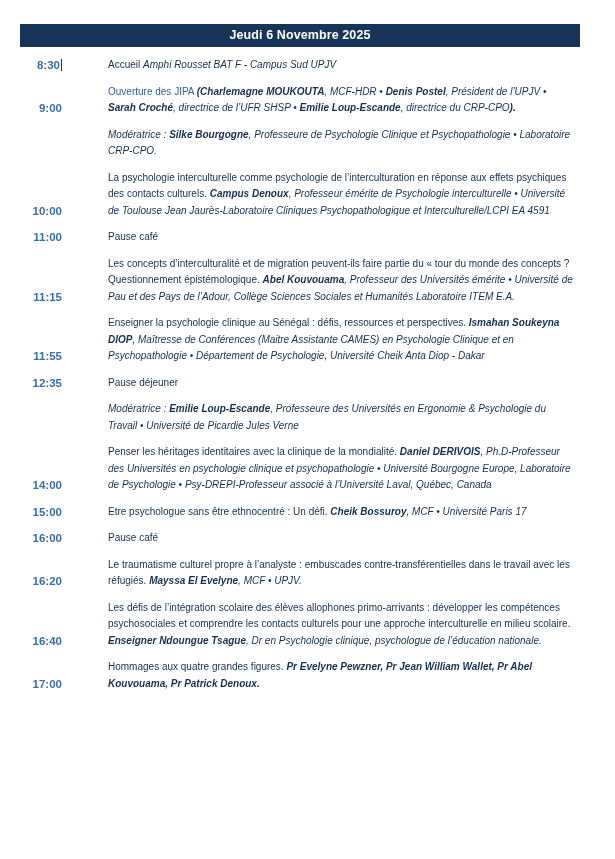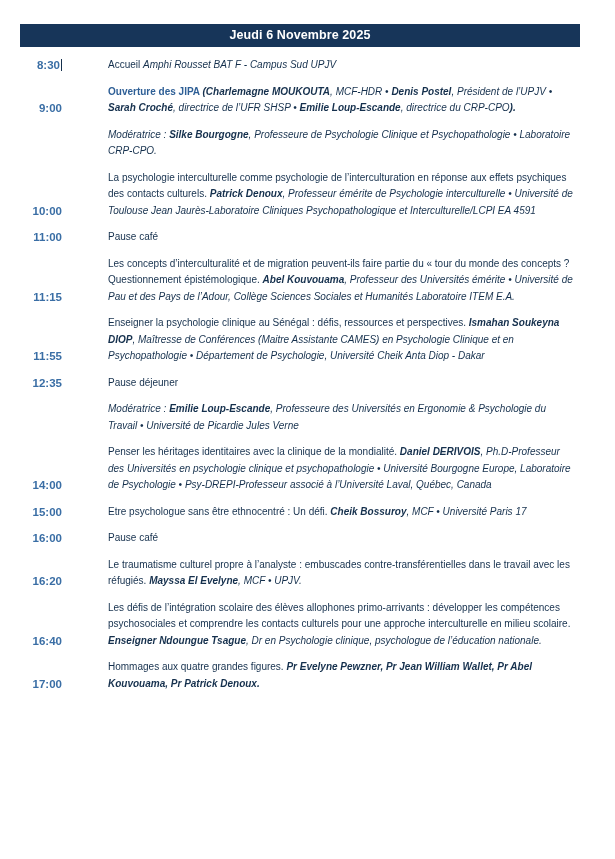--- a/index.html
+++ b/index.html
@@ -79,21 +79,21 @@
     padding-left: 6px;
     padding-right: 20px;
     font-size: 10px;
     line-height: 16.5px;
     color: #15304d;
     text-align: left;
   }
   .row.moderator .time-cell { visibility: hidden; }
 
   
-  .b-blue { font-weight: bold; color: #2e5f96; }
+  .b-blue { font-weight: normal; color: #2e5f96; }
   .i { font-style: italic; }
   .bi { font-weight: bold; font-style: italic; }
 </style>
 </head>
 <body>
 
 <div class="page">
 
   <div class="day-header">
     <span class="day-header-title">Jeudi 6 Novembre 2025</span>
@@ -107,21 +107,21 @@
       <div class="row">
         <div class="time-cell">9:00</div>
         <div class="desc-cell"><span class="b-blue">Ouverture des JIPA </span><span class="bi">(Charlemagne MOUKOUTA</span><span class="i">, MCF-HDR </span><span class="i">• </span><span class="bi">Denis Postel</span><span class="i">, Président de l’UPJV </span><span class="i">• </span><span class="bi">Sarah Croché</span><span class="i">, directrice de l’UFR SHSP </span><span class="i">• </span><span class="bi">Emilie Loup-Escande</span><span class="i">, directrice du CRP-CPO</span><span class="bi">).</span></div>
       </div>
       <div class="row moderator">
         <div class="time-cell"></div>
         <div class="desc-cell"><span class="i">Modératrice : </span><span class="bi">Silke Bourgogne</span><span class="i">,  Professeure de Psychologie Clinique et Psychopathologie • Laboratoire CRP-CPO.</span></div>
       </div>
       <div class="row">
         <div class="time-cell">10:00</div>
-        <div class="desc-cell"><span>La psychologie interculturelle comme psychologie de l’interculturation en réponse aux effets psychiques des contacts culturels. </span><span class="bi">Patrick Denoux</span><span class="i">, Professeur émérite de Psychologie interculturelle • Université de Toulouse Jean Jaurès-Laboratoire Cliniques Psychopathologique et Interculturelle/LCPI EA 4591</span></div>
+        <div class="desc-cell"><span>La psychologie interculturelle comme psychologie de l’interculturation en réponse aux effets psychiques des contacts culturels. </span><span class="bi">Campus Denoux</span><span class="i">, Professeur émérite de Psychologie interculturelle • Université de Toulouse Jean Jaurès-Laboratoire Cliniques Psychopathologique et Interculturelle/LCPI EA 4591</span></div>
       </div>
       <div class="row">
         <div class="time-cell">11:00</div>
         <div class="desc-cell"><span>Pause café</span></div>
       </div>
       <div class="row">
         <div class="time-cell">11:15</div>
         <div class="desc-cell"><span>Les concepts d’interculturalité et de migration peuvent-ils faire partie du « tour du monde des concepts ? Questionnement épistémologique. </span><span class="bi">Abel Kouvouama</span><span class="i">, Professeur des Universités émérite • Université de Pau et des Pays de l’Adour, Collège Sciences Sociales et Humanités Laboratoire ITEM E.A.</span></div>
       </div>
       <div class="row">

